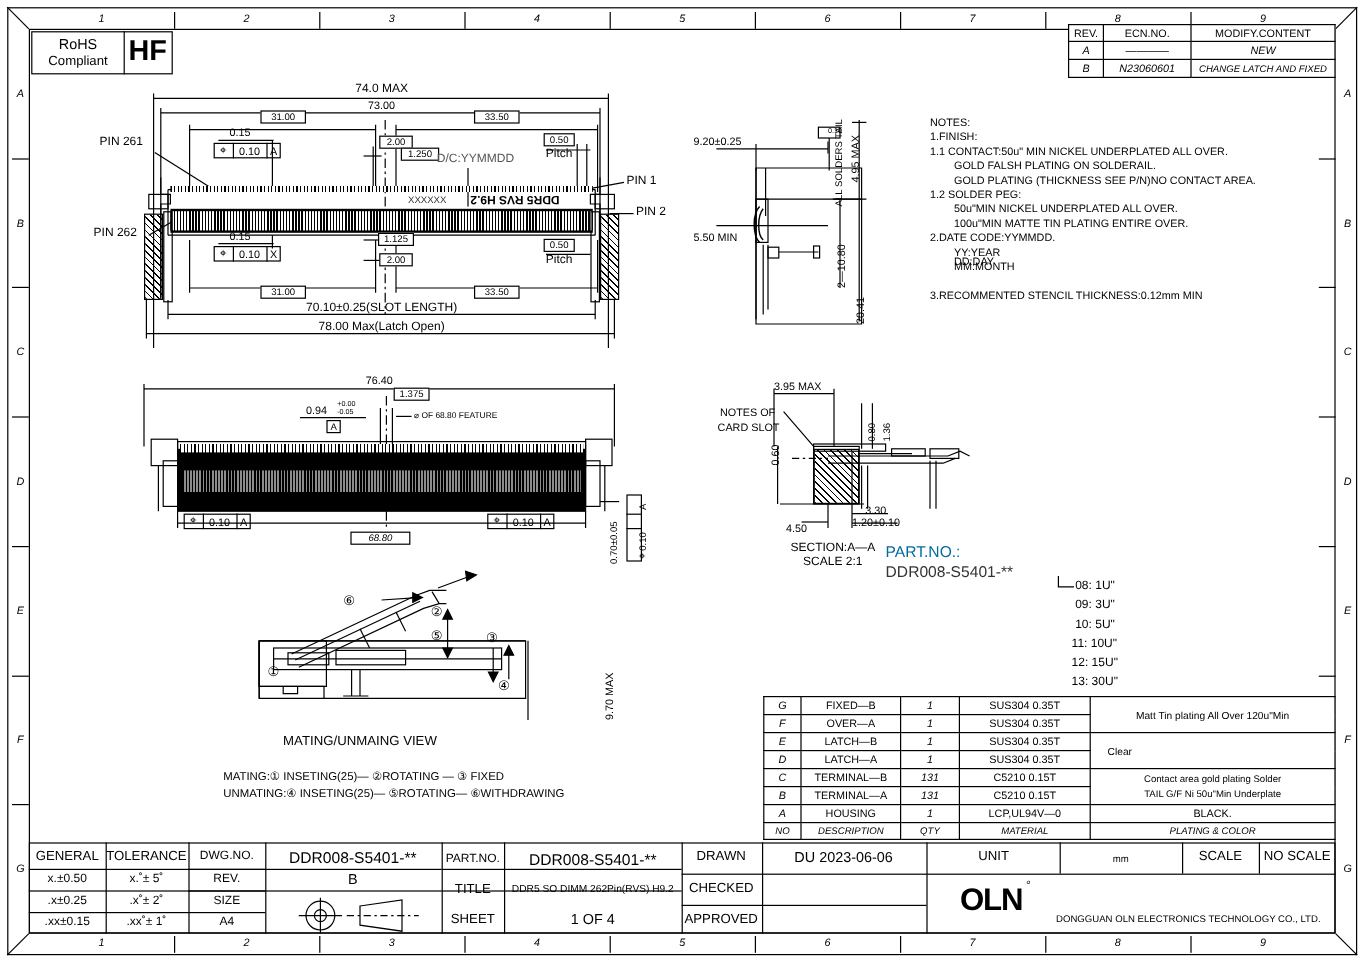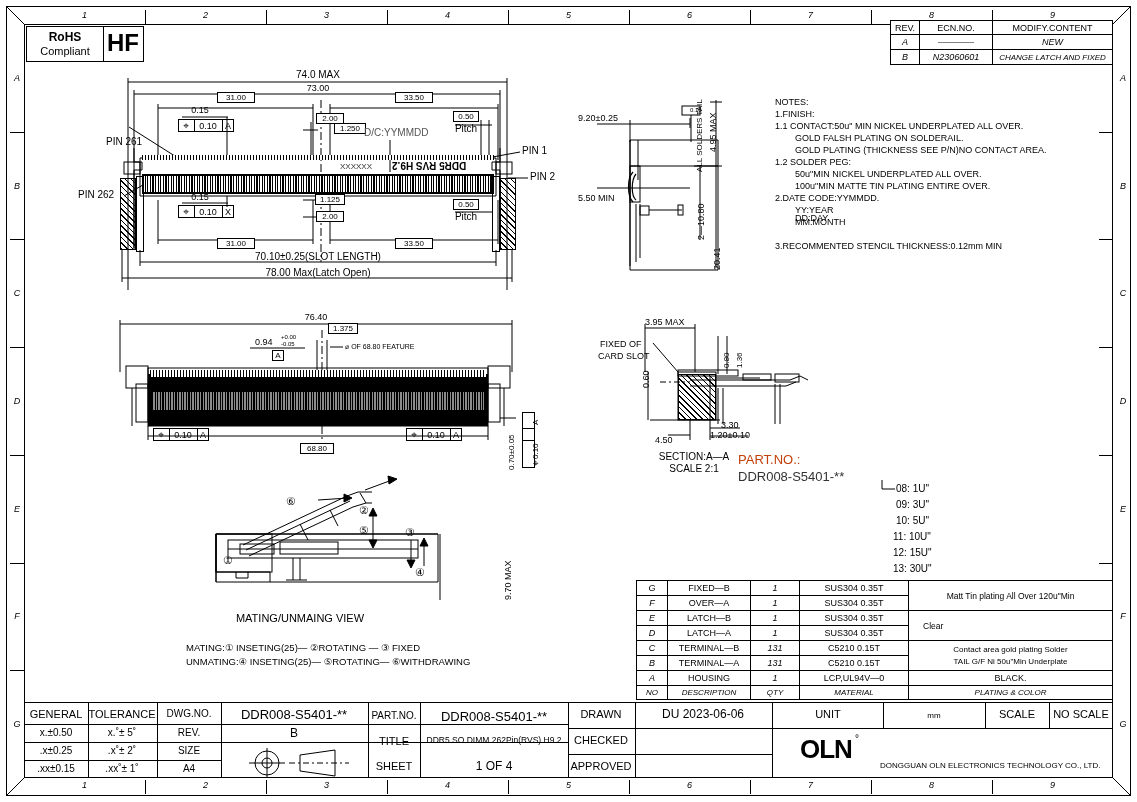--- a/index.html
+++ b/index.html
@@ -108,21 +108,21 @@
       <div class="ln" style="left: 1099px; top: 454.857px; width: 14px; height: 1px;"></div>
       <div class="zonecell" style="left: 1116px; top: 503.714px; width: 14px; font-style: italic;">E</div>
       <div class="ln" style="left: 1099px; top: 562.571px; width: 14px; height: 1px;"></div>
       <div class="zonecell" style="left: 1116px; top: 611.429px; width: 14px; font-style: italic;">F</div>
       <div class="ln" style="left: 1099px; top: 670.286px; width: 14px; height: 1px;"></div>
       <div class="zonecell" style="left: 1116px; top: 719.143px; width: 14px; font-style: italic;">G</div>
     </div>
 
   <div class="box" style="left:26px;top:26px;width:118px;height:36px;"></div>
   <div class="ln" style="left:103px;top:26px;width:1px;height:36px;"></div>
-  <div class="txt c" style="left:65px;top:31px;font-size:12px;font-weight:bold;">RoHS</div>
+  <div class="txt c" style="left:65px;top:31px;font-size:12px;font-weight:normal;">RoHS</div>
   <div class="txt c" style="left:65px;top:46px;font-size:11px;">Compliant</div>
   <div class="txt c" style="left:123px;top:31px;font-size:24px;font-weight:bold;">HF</div>
 
   <table class="grid" style="left:890px;top:20px;width:223px;">
     <tbody>
         <tr>
       <td style="width:28px;height:13px;">REV.</td>
       <td style="width:72px;">ECN.NO.</td>
       <td>MODIFY.CONTENT</td>
     </tr>
@@ -251,21 +251,21 @@
   <div class="txt c" style="left:186px;top:121px;font-size:10px;">⌖</div>
   <div class="txt c" style="left:208px;top:122px;font-size:9px;">0.10</div>
   <div class="txt c" style="left:228px;top:122px;font-size:9px;">A</div>
   <div class="dimbox c" style="left:330px;top:113px;width:28px;">2.00</div>
   <div class="dimbox c" style="left:350px;top:123px;width:32px;">1.250</div>
   <div class="dimbox c" style="left:466px;top:111px;width:26px;">0.50</div>
   <div class="txt c" style="left:466px;top:124px;font-size:10px;">Pitch</div>
   <div class="txt" style="left:364px;top:128px;font-size:10px;color:#555;">D/C:YYMMDD</div>
   <div class="txt" style="left:340px;top:163px;font-size:8px;color:#333;">XXXXXX</div>
   <div class="txt rot180" style="left:392px;top:160px;font-size:10px;font-weight:bold;">DDR5 RVS H9.2</div>
-  <div class="txt" style="left:83px;top:137px;font-size:10px;margin-left:23px;">PIN 261</div>
+  <div class="txt" style="left:83px;top:114px;font-size:10px;">PIN 261</div>
   <div class="txt" style="left:78px;top:190px;font-size:10px;">PIN 262</div>
   <div class="txt" style="left:522px;top:146px;font-size:10px;">PIN 1</div>
   <div class="txt" style="left:530px;top:172px;font-size:10px;">PIN 2</div>
 
   <div class="txt c" style="left:200px;top:193px;font-size:9px;">0.15</div>
   <div class="box" style="left:178px;top:205px;width:56px;height:13px;"></div>
   <div class="ln" style="left:194px;top:205px;width:1px;height:13px;"></div>
   <div class="ln" style="left:222px;top:205px;width:1px;height:13px;"></div>
   <div class="txt c" style="left:186px;top:207px;font-size:10px;">⌖</div>
   <div class="txt c" style="left:208px;top:208px;font-size:9px;">0.10</div>
@@ -374,21 +374,21 @@
   <div class="txt c" style="left:161px;top:430px;font-size:10px;">⌖</div>
   <div class="txt c" style="left:183px;top:431px;font-size:9px;">0.10</div>
   <div class="txt c" style="left:203px;top:431px;font-size:9px;">A</div>
   <div class="txt" style="left:406px;top:416px;font-size:9px;">⌀1.00±0.05</div>
   <div class="box" style="left:406px;top:428px;width:56px;height:13px;"></div>
   <div class="ln" style="left:422px;top:428px;width:1px;height:13px;"></div>
   <div class="ln" style="left:450px;top:428px;width:1px;height:13px;"></div>
   <div class="txt c" style="left:414px;top:430px;font-size:10px;">⌖</div>
   <div class="txt c" style="left:436px;top:431px;font-size:9px;">0.10</div>
   <div class="txt c" style="left:456px;top:431px;font-size:9px;">A</div>
-  <div class="dimbox c" style="left:317px;top:443px;width:34px;">68.80</div>
+  <div class="dimbox c" style="left:317px;top:443px;width:50px;font-style:italic;">68.80</div>
   <div class="txt rot90" style="left:508px;top:470px;font-size:8px;">0.70±0.05</div>
   <div class="box" style="left:522px;top:412px;width:13px;height:56px;"></div>
   <div class="ln" style="left:522px;top:428px;width:13px;height:1px;"></div>
   <div class="ln" style="left:522px;top:440px;width:13px;height:1px;"></div>
   <div class="txt rot90" style="left:532px;top:425px;font-size:8px;">A</div>
   <div class="txt rot90" style="left:532px;top:459px;font-size:8px;">0.10</div>
   <div class="txt rot90" style="left:531px;top:466px;font-size:10px;">⌖</div>
 
   <svg class="abs" style="left:0;top:0;width:1137px;height:802px;pointer-events:none;">
     <g stroke="#000" fill="none" stroke-width="1">
@@ -422,33 +422,33 @@
       <line x1="690" y1="420" x2="690" y2="440"></line>
       <line x1="710" y1="428" x2="740" y2="428"></line>
       <line x1="710" y1="436" x2="748" y2="436"></line>
       <line x1="710" y1="376" x2="710" y2="440"></line>
       <line x1="718" y1="336" x2="718" y2="374"></line>
       <line x1="727" y1="336" x2="727" y2="374"></line>
     </g>
   </svg>
   <div class="hatch" style="left:678px;top:374px;width:38px;height:46px;"></div>
   <div class="txt" style="left:645px;top:318px;font-size:9px;">3.95 MAX</div>
-  <div class="txt" style="left:600px;top:340px;font-size:9px;">FIXED OF</div>
+  <div class="txt" style="left:600px;top:340px;font-size:9px;">NOTES OF</div>
   <div class="txt" style="left:598px;top:352px;font-size:9px;">CARD SLOT</div>
   <div class="txt rot90" style="left:642px;top:388px;font-size:9px;">0.60</div>
   <div class="txt rot90" style="left:723px;top:368px;font-size:8px;">0.80</div>
   <div class="txt rot90" style="left:736px;top:368px;font-size:8px;">1.36</div>
   <div class="txt" style="left:655px;top:436px;font-size:9px;text-align:center;">4.50</div>
   <div class="txt" style="left:721px;top:421px;font-size:9px;">3.30</div>
   <div class="txt" style="left:710px;top:431px;font-size:9px;">1.20±0.10</div>
   <div class="txt c und" style="left:694px;top:452px;font-size:10px;">SECTION:A—A</div>
   <div class="txt c und" style="left:694px;top:464px;font-size:10px;">SCALE 2:1</div>
   <div class="txt und" style="left:720px;top:448px;font-size:9px;opacity:0;">A</div>
 
-  <div class="txt" style="left:738px;top:453px;font-size:13px;color:#c2410c;">PART.NO.:</div>
+  <div class="txt" style="left:738px;top:453px;font-size:13px;color:#0369a1;">PART.NO.:</div>
   <div class="txt" style="left:738px;top:470px;font-size:13px;color:#333;">DDR008-S5401-**</div>
   <svg class="abs" style="left:0;top:0;width:1137px;height:802px;pointer-events:none;">
     <path d="M882,480 L882,489 L895,489" stroke="#000" fill="none" stroke-width="1"></path>
   </svg>
   <div class="txt" style="left:896px;top:484px;font-size:10px;">08:  1U"</div>
   <div class="txt" style="left:896px;top:500px;font-size:10px;">09:  3U"</div>
   <div class="txt" style="left:896px;top:516px;font-size:10px;">10:  5U"</div>
   <div class="txt" style="left:893px;top:532px;font-size:10px;">11:  10U"</div>
   <div class="txt" style="left:893px;top:548px;font-size:10px;">12:  15U"</div>
   <div class="txt" style="left:893px;top:564px;font-size:10px;">13:  30U"</div>

